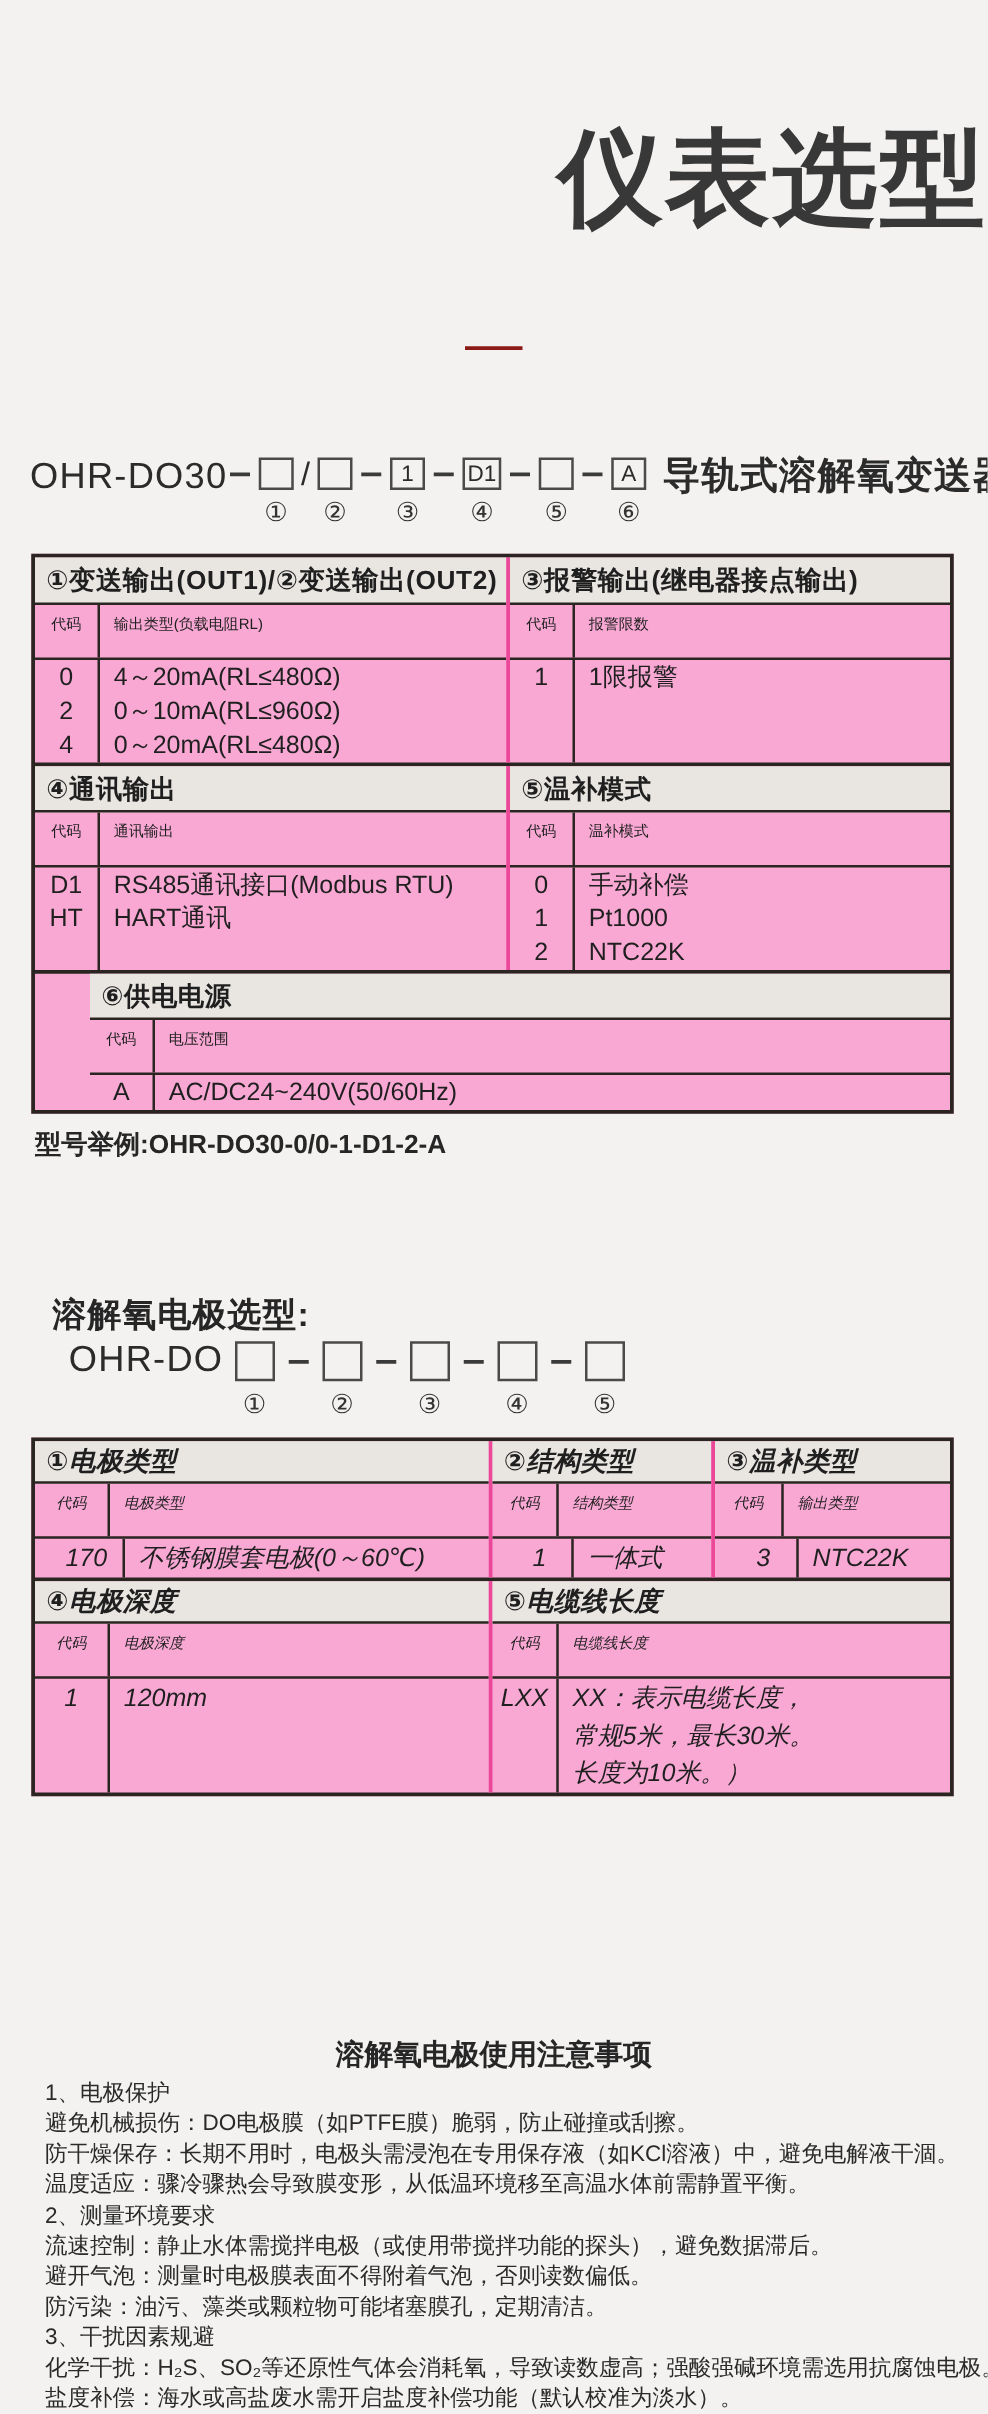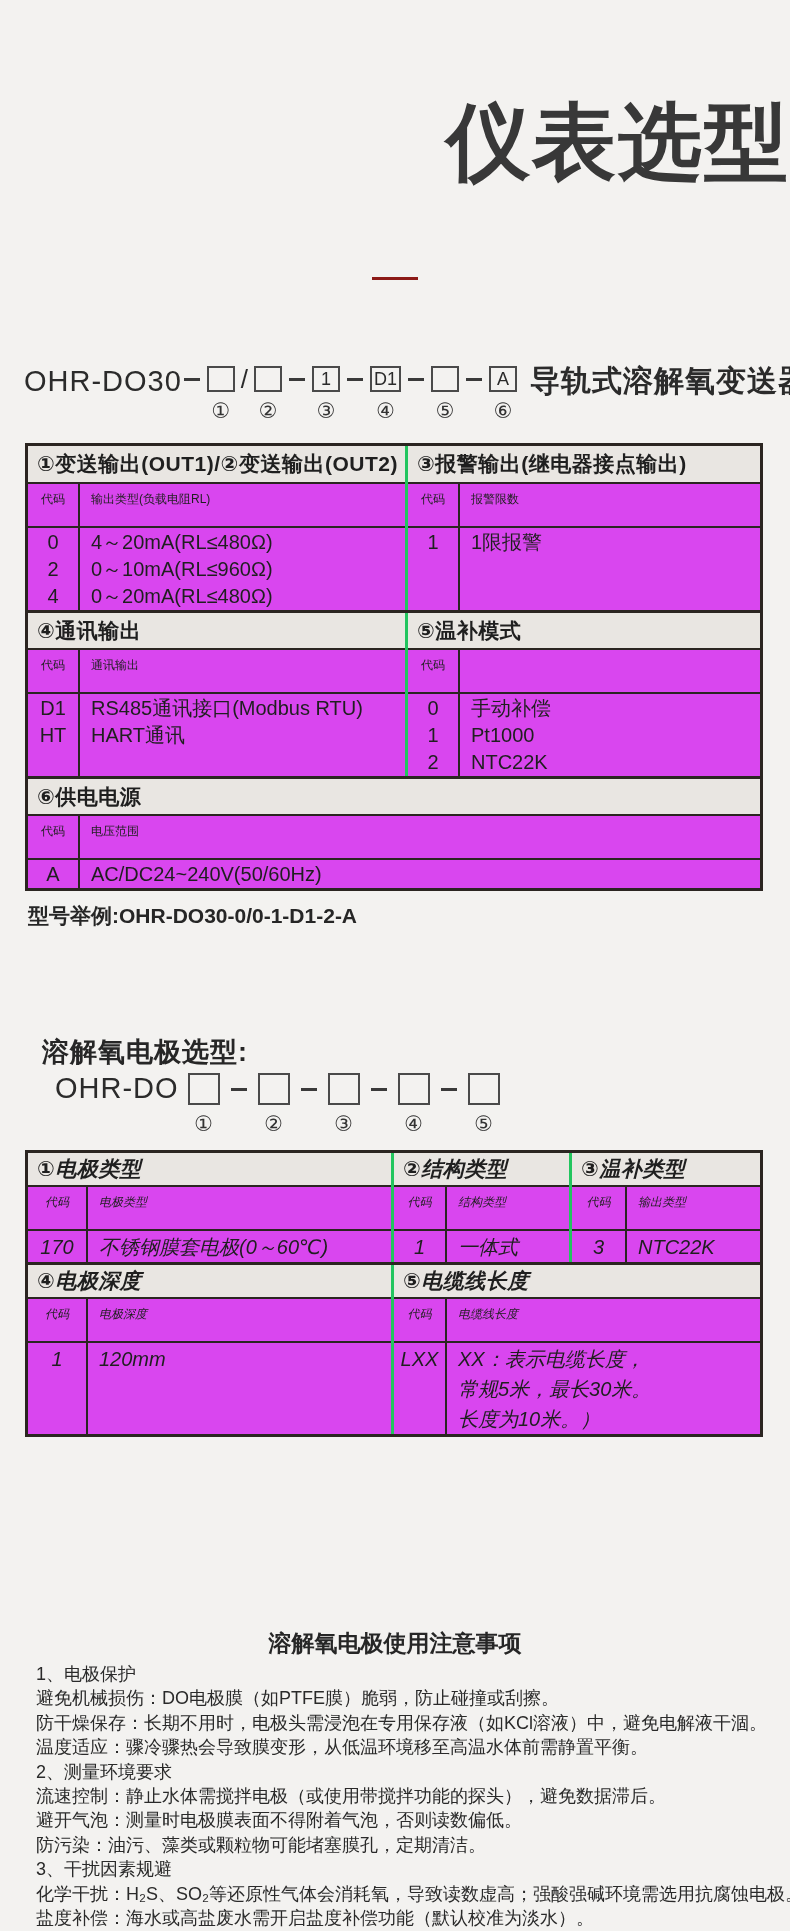--- a/index.html
+++ b/index.html
@@ -24,25 +24,25 @@
   .m-slot{display:flex;flex-direction:column;align-items:center;margin:0 5px;}
   .m-box{display:block;min-width:28px;height:26px;border:2px solid #4a4a4a;
     box-sizing:border-box;text-align:center;line-height:23px;font-size:18px;color:#2b2b2b;background:transparent;padding:0 2px;}
   .m-num{margin-top:8px;font-size:21px;line-height:22px;color:#333;}
   .m-dash{width:16px;height:3px;background:#3a3a3a;margin:12px 2px 0 2px;}
   .m-slash{font-size:26px;line-height:27px;margin:0 1px;color:#2b2b2b;}
   .model2 .m-box{min-width:32px;height:32px;line-height:29px;}
   .model2 .m-slot{margin:0 9px;}
   .model2 .m-dash{margin-top:15px;}
   
-  .tbl{box-sizing:border-box;border:3px solid #2b2521;background:#d946ef;color:#1f1f1f;}
+  .tbl{box-sizing:border-box;border:3px solid #2b2521;background:#f9a8d4;color:#1f1f1f;}
   .band{display:flex;align-items:stretch;}
   .band + .band{border-top:3px solid #2b2521;}
   .sec{display:flex;flex-direction:column;box-sizing:border-box;}
-  .sec + .sec{border-left:3px solid #22c55e;}
+  .sec + .sec{border-left:3px solid #ec4899;}
   .sec-title{background:#e9e6e2;font-weight:700;font-size:21px;
     border-bottom:2px solid #2b2521;display:flex;align-items:center;
     padding-left:9px;white-space:nowrap;letter-spacing:0.5px;}
   .row-hdr{display:flex;border-bottom:2px solid #2b2521;}
   .row-data{display:flex;flex:1;}
   .col-code{border-right:2px solid #2b2521;text-align:center;flex-shrink:0;box-sizing:border-box;}
   .col-desc{flex:1;padding-left:11px;box-sizing:border-box;overflow:hidden;}
   .line{height:27px;line-height:27px;font-size:20px;white-space:nowrap;}
   .hline{height:42px;line-height:30px;font-size:12px;white-space:nowrap;}
   .row-data .col-code,.row-data .col-desc{padding-top:1px;}
@@ -50,21 +50,21 @@
   .t1-left{width:377px;}
   .t1-right{flex:1;}
   .t1 .col-code{width:52px;}
   .t1 .sec-title{height:35px;}
   .t1 .b1 .sec-title{height:36px;}
   .t1 .b1 .row-data{height:81px;}
   .t1 .b2 .row-data{height:86px;}
   .t1 .b3 .row-data{height:51px;}
   
   .t2 .sec-title{height:32px;}
-  .t2 .b1 .row-data{height:101px;}
+  .t2 .b1 .row-data{height:101px;padding-left:12px;}
   .t2 .b2 .row-data{height:186px;}
   .t2-s1{width:363px;}
   .t2-s2{width:178px;}
   .t2-s3{flex:1;}
   .t2-b2-s2{flex:1;}
   .t2 .c60{width:60px;}
   .t2 .c53{width:53px;}
   .t2 .c55{width:55px;}
   .t2 .line{height:30px;line-height:30px;}
   
@@ -166,37 +166,38 @@
         <div class="col-desc">
           <div class="line">RS485通讯接口(Modbus RTU)</div>
           <div class="line">HART通讯</div>
         </div>
       </div>
     </div>
     <div class="sec t1-right">
       <div class="sec-title">⑤温补模式</div>
       <div class="row-hdr">
         <div class="col-code hline">代码</div>
+        <div class="col-desc hline">温补模式</div>
       </div>
       <div class="row-data">
         <div class="col-code">
           <div class="line">0</div>
           <div class="line">1</div>
           <div class="line">2</div>
         </div>
         <div class="col-desc">
           <div class="line">手动补偿</div>
           <div class="line">Pt1000</div>
           <div class="line">NTC22K</div>
         </div>
       </div>
     </div>
   </div>
   <div class="band b3">
-    <div class="sec" style="width:100%;">
+    <div class="sec" style="width:100%;margin-left:44px;">
       <div class="sec-title">⑥供电电源</div>
       <div class="row-hdr">
         <div class="col-code hline">代码</div>
         <div class="col-desc hline">电压范围</div>
       </div>
       <div class="row-data">
         <div class="col-code">
           <div class="line">A</div>
         </div>
         <div class="col-desc">

